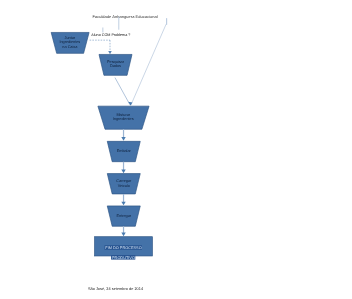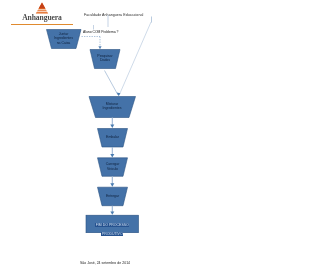--- a/index.html
+++ b/index.html
@@ -123,30 +123,20 @@
     font-size: 3.5px;
     color: #222222;
     letter-spacing: 0.02px;
   }
 </style>
 </head>
 <body>
 
 <div id="page">
 
-  <div class="header-logo">
-    <svg class="logo-mark" viewBox="0 0 66 12">
-      <polygon points="33,0.6 39.2,11.4 26.8,11.4" fill="#e2671f"></polygon>
-      <polygon points="33,0.6 36.2,6.2 29.8,6.2" fill="#c43f17"></polygon>
-      <rect x="27.6" y="7.4" width="10.8" height="0.85" fill="#ffffff"></rect>
-      <rect x="26.2" y="9.3" width="13.6" height="0.85" fill="#ffffff"></rect>
-    </svg>
-    <span class="logo-word">Anhanguera</span>
-    <div class="logo-rule"></div>
-  </div>
 
   <div class="header-title">Faculdade Anhanguera Educacional</div>
 
   <svg id="diagram" viewBox="0 0 210 272">
 
     <g>
       <line x1="151.5" y1="16.5" x2="151.5" y2="22.5" stroke="#7f9fc4" stroke-width="0.55"></line>
       <line x1="151.0" y1="22.0" x2="119.0" y2="95.5" stroke="#9fb6d2" stroke-width="0.5"></line>
       <line x1="108.0" y1="15.0" x2="108.0" y2="27.0" stroke="#8aa6c8" stroke-width="0.5"></line>
       <line x1="93.5" y1="25.0" x2="93.5" y2="29.5" stroke="#8aa6c8" stroke-width="0.5"></line>

